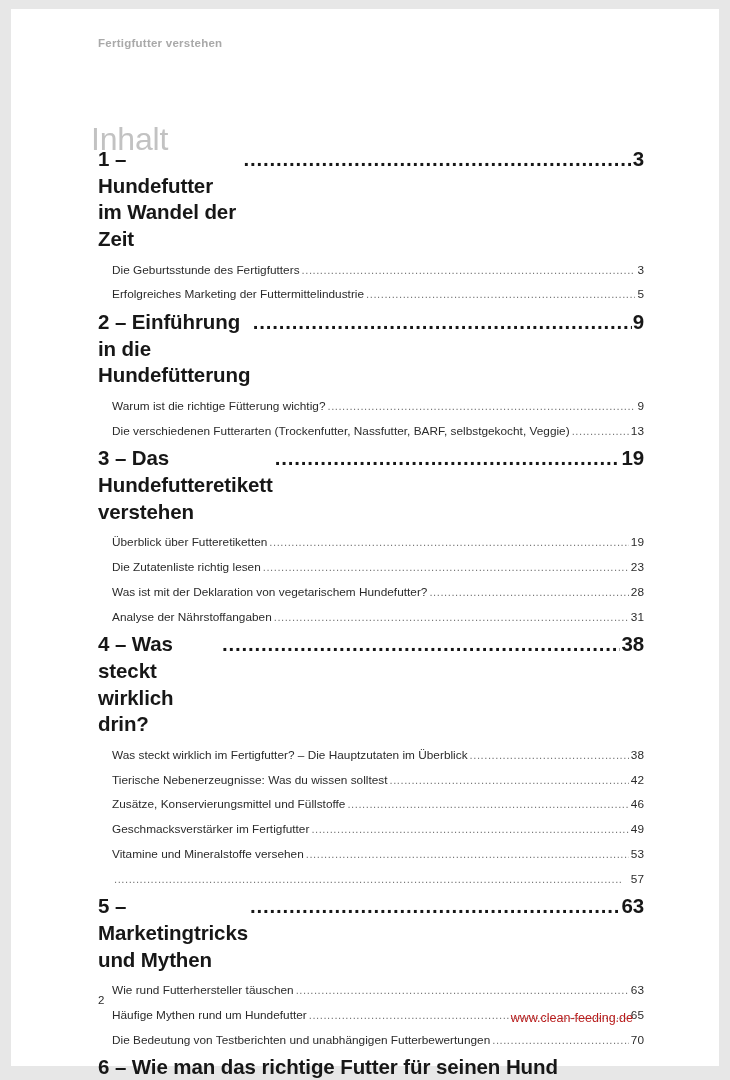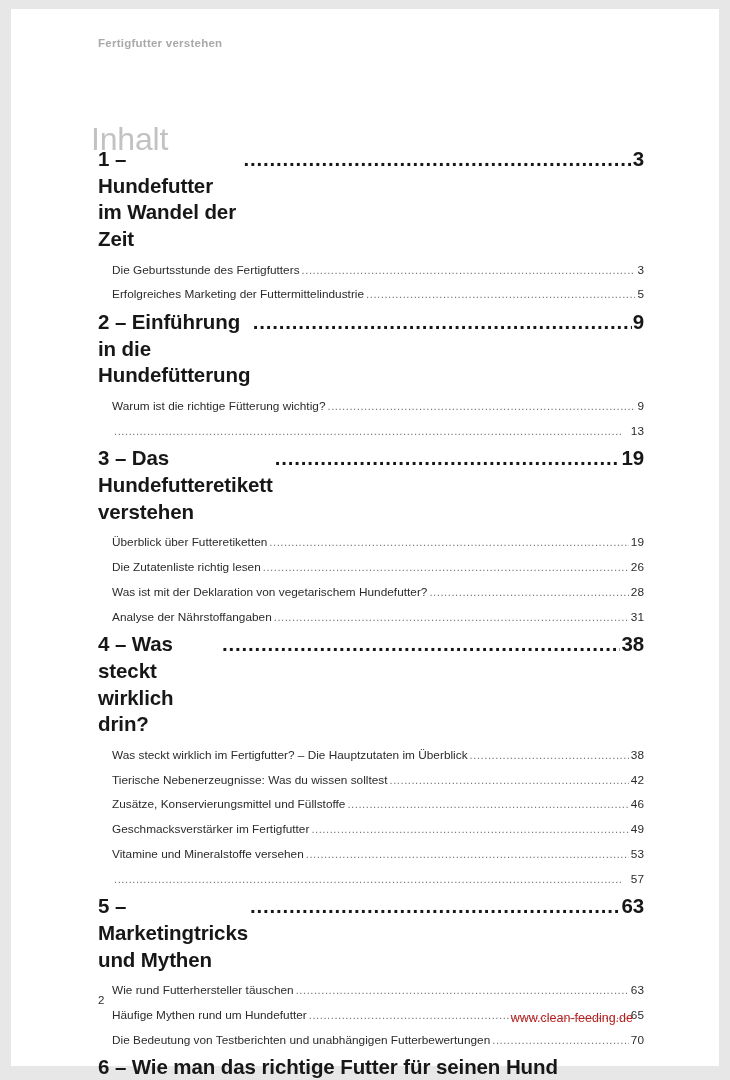--- a/index.html
+++ b/index.html
@@ -191,39 +191,40 @@
           <span class="leader">...........................................................................................................................................</span>
           <span class="page-num">9</span>
         </div>
         <div class="sub-group">
           <div class="toc-sub">
             <span class="sub-label">Warum ist die richtige Fütterung wichtig?</span>
             <span class="leader">...........................................................................................................................................</span>
             <span class="page-num">9</span>
           </div>
           <div class="toc-sub">
+            <span class="sub-label">Die verschiedenen Futterarten (Trockenfutter, Nassfutter, BARF, selbstgekocht, Veggie) </span>
             <span class="leader">...........................................................................................................................................</span>
             <span class="page-num">13</span>
           </div>
         </div>
         <div class="toc-chapter">
           <span class="ch-label">3 – Das Hundefutteretikett verstehen </span>
           <span class="leader">...........................................................................................................................................</span>
           <span class="page-num">19</span>
         </div>
         <div class="sub-group">
           <div class="toc-sub">
             <span class="sub-label">Überblick über Futteretiketten </span>
             <span class="leader">...........................................................................................................................................</span>
             <span class="page-num">19</span>
           </div>
           <div class="toc-sub">
             <span class="sub-label">Die Zutatenliste richtig lesen</span>
             <span class="leader">...........................................................................................................................................</span>
-            <span class="page-num">26</span>
+            <span class="page-num">23</span>
           </div>
           <div class="toc-sub">
             <span class="sub-label">Was ist mit der Deklaration von vegetarischem Hundefutter? </span>
             <span class="leader">...........................................................................................................................................</span>
             <span class="page-num">28</span>
           </div>
           <div class="toc-sub">
             <span class="sub-label">Analyse der Nährstoffangaben</span>
             <span class="leader">...........................................................................................................................................</span>
             <span class="page-num">31</span>

